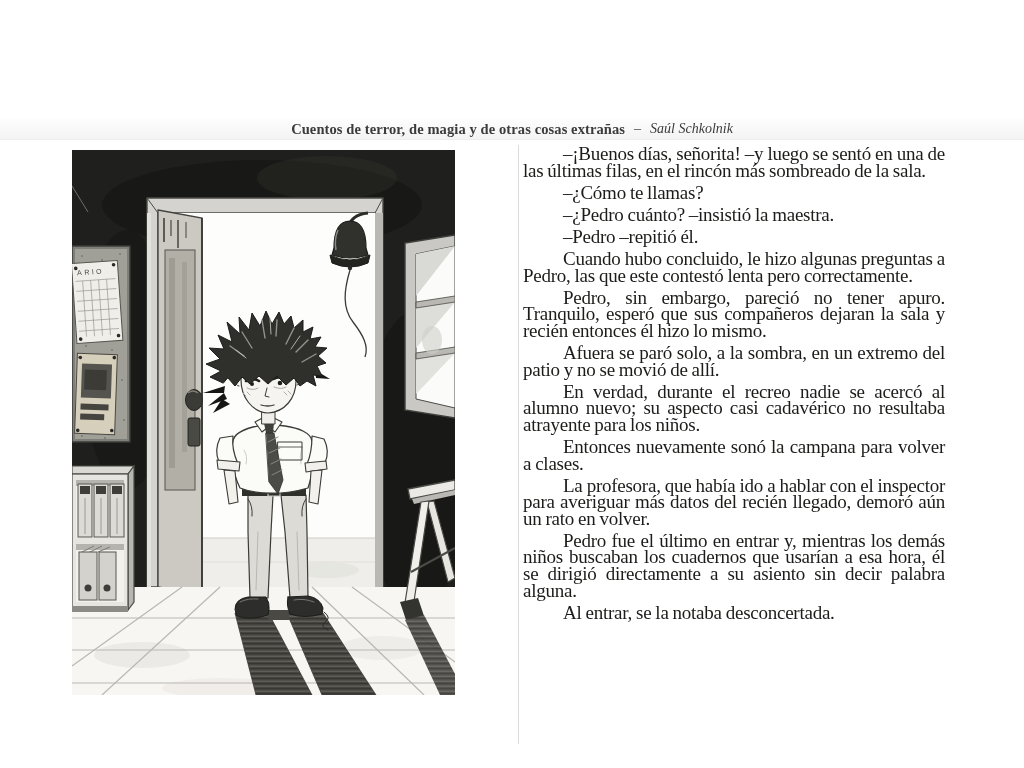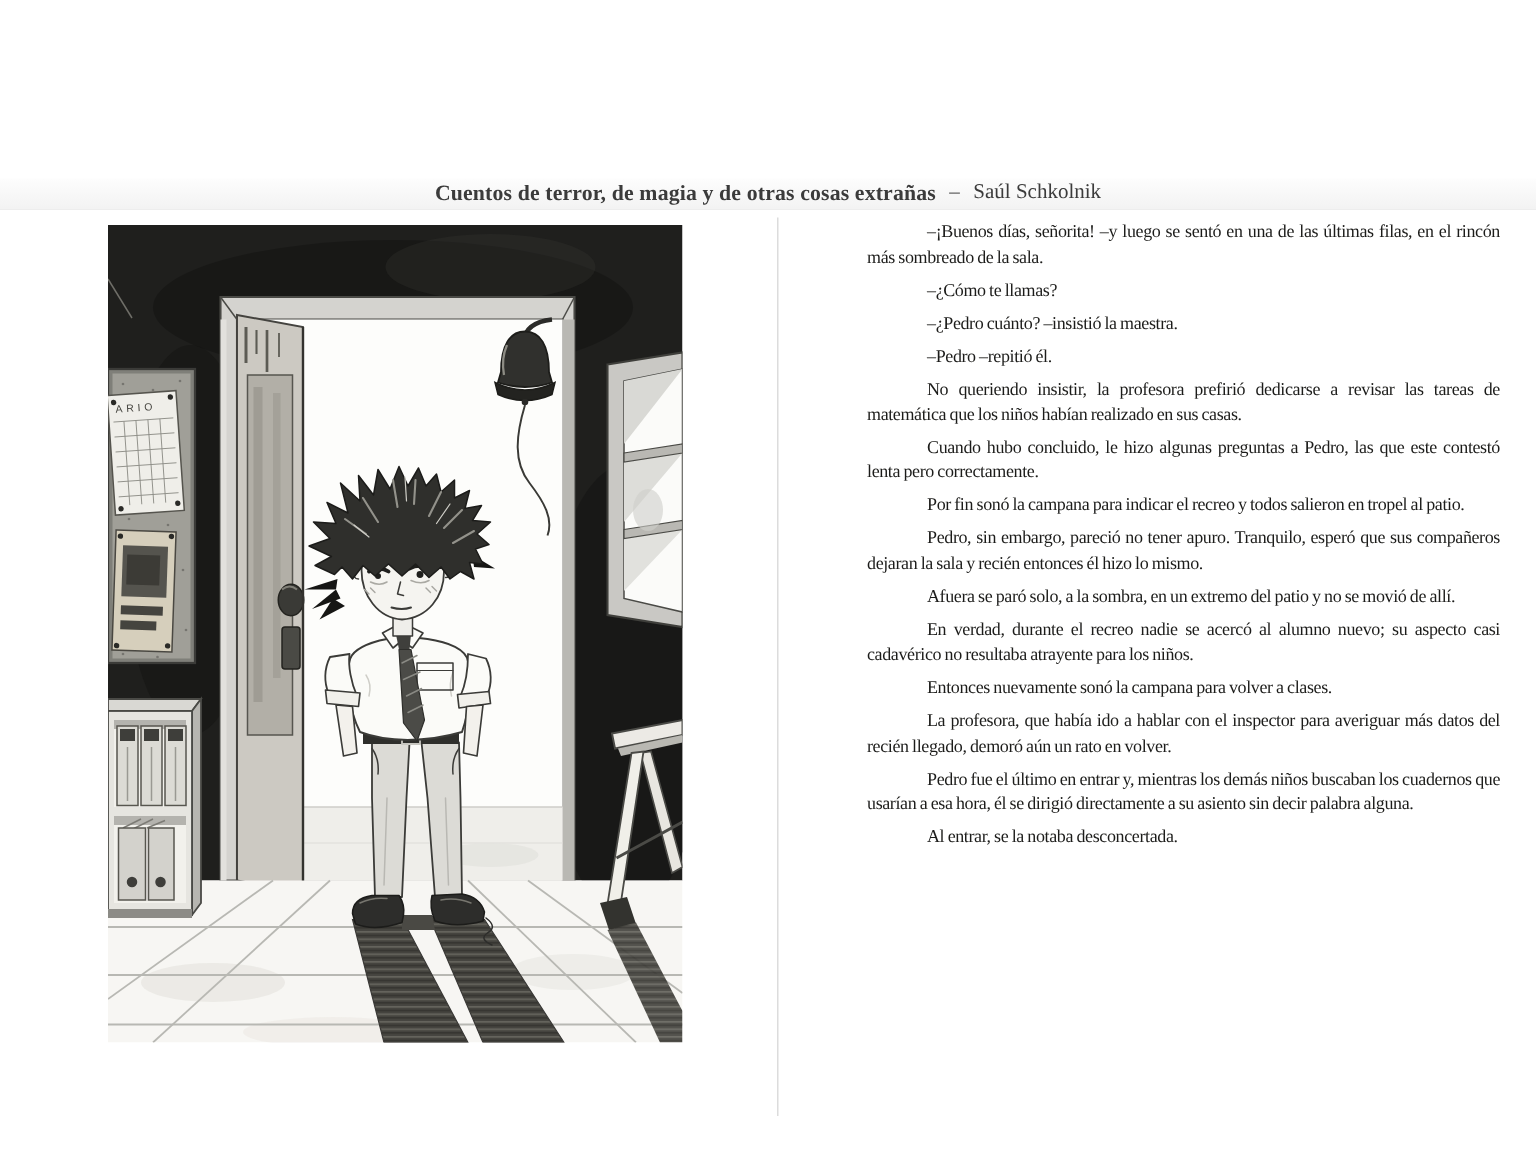--- a/index.html
+++ b/index.html
@@ -8,31 +8,31 @@
     background:#ffffff;font-family:"Liberation Serif", serif;
   }
   .header-band{
     position:absolute;left:0;top:87px;width:1024px;height:20px;
     background:linear-gradient(#fdfdfd,#f3f3f3);
     border-bottom:1px solid #ededed;
     display:flex;align-items:center;justify-content:center;margin-top:32px;
   }
   .header-title{font-weight:bold;font-size:14.5px;color:#3b3b3b;letter-spacing:.1px;}
   .header-sep{margin:0 9px;font-size:14px;color:#4a4a4a;}
-  .header-author{font-size:14px;color:#3b3b3b;}
+  .header-author{font-size:14px;color:#3b3b3b;font-style:italic;}
   .figure-wrap{
     position:absolute;left:72px;top:150px;width:383px;height:545px;
   }
   .figure-wrap svg{display:block;width:100%;height:100%;}
   .page-divider{
     position:absolute;left:518px;top:145px;width:1px;height:599px;background:#dcdcdc;
   }
   .text-col{
-    position:absolute;left:578px;top:146px;width:422px;
-    font-size:12px;line-height:16.6px;color:#1c1c1a;
+    position:absolute;left:523px;top:146px;width:422px;
+    font-size:19px;line-height:16.6px;color:#1c1c1a;
     text-align:justify;letter-spacing:-0.25px;word-spacing:-0.5px;
   }
   .text-col p{margin:0 0 5.5px 0;text-indent:40px;}
 </style>
 </head>
 <body>
 
 <div class="header-band">
   <span class="header-title">Cuentos de terror, de magia y de otras cosas extrañas</span>
   <span class="header-sep">–</span>
@@ -323,23 +323,21 @@
 </svg>
 </div>
 
 <div class="page-divider"></div>
 
 <div class="text-col">
   <p>–¡Buenos días, señorita! –y luego se sentó en una de las últimas filas, en el rincón más sombreado de la sala.</p>
   <p>–¿Cómo te llamas?</p>
   <p>–¿Pedro cuánto? –insistió la maestra.</p>
   <p>–Pedro –repitió él.</p>
-  <p>No queriendo insistir, la profesora prefirió dedicarse a revisar las tareas de matemática que los niños habían realizado en sus casas.</p>
   <p>Cuando hubo concluido, le hizo algunas preguntas a Pedro, las que este contestó lenta pero correctamente.</p>
-  <p>Por fin sonó la campana para indicar el recreo y todos salieron en tropel al patio.</p>
   <p>Pedro, sin embargo, pareció no tener apuro. Tranquilo, esperó que sus compañeros dejaran la sala y recién entonces él hizo lo mismo.</p>
   <p>Afuera se paró solo, a la sombra, en un extremo del patio y no se movió de allí.</p>
   <p>En verdad, durante el recreo nadie se acercó al alumno nuevo; su aspecto casi cadavérico no resultaba atrayente para los niños.</p>
   <p>Entonces nuevamente sonó la campana para volver a clases.</p>
   <p>La profesora, que había ido a hablar con el inspector para averiguar más datos del recién llegado, demoró aún un rato en volver.</p>
   <p>Pedro fue el último en entrar y, mientras los demás niños buscaban los cuadernos que usarían a esa hora, él se dirigió directamente a su asiento sin decir palabra alguna.</p>
   <p>Al entrar, se la notaba desconcertada.</p>
 </div>
 
 </body></html>

